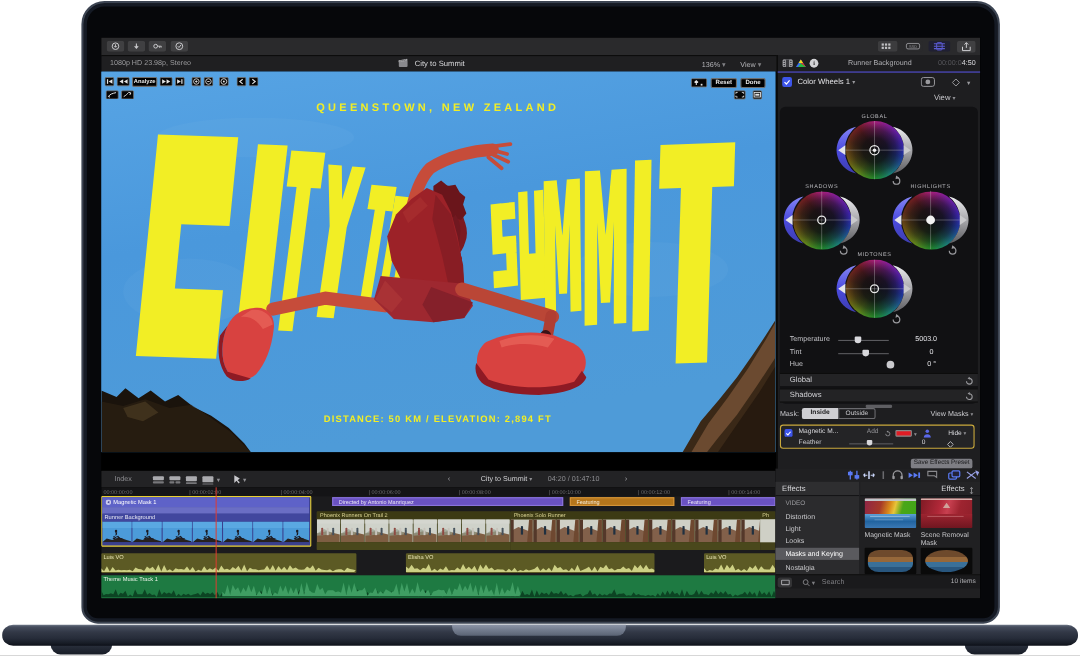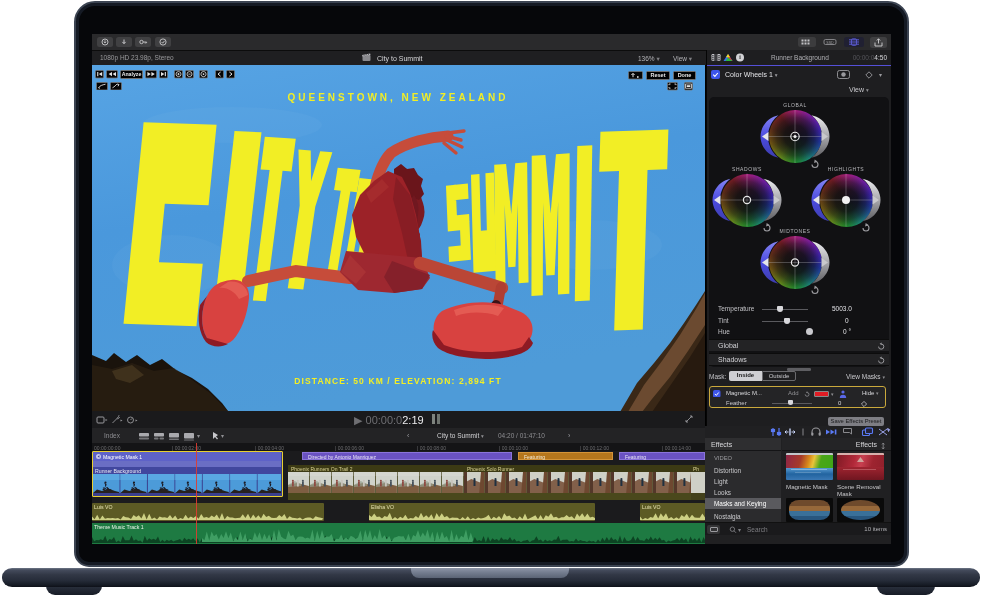--- a/index.html
+++ b/index.html
@@ -275,41 +275,20 @@
       </svg>
   <svg style="position:absolute;left:592px;top:17px" width="9" height="8.5" viewBox="0 0 9 8.5">
         <rect x="0.5" y="0.5" width="8" height="7.5" rx="1" fill="#050505" stroke="#757575" stroke-width="0.8"></rect>
         <g fill="#e4e4e4">
           <rect x="1.6" y="2" width="5.8" height="4.2" fill="none" stroke="#e4e4e4" stroke-width="0.8"></rect>
           <rect x="2.6" y="3.2" width="3.8" height="1.8"></rect>
         </g>
       </svg>
  </div>
 
- <div class="playbar">
-  <svg style="position:absolute;left:4px;top:4px" width="12" height="10" viewBox="0 0 12 10">
-        <rect x="1" y="2" width="7" height="6" rx="1" fill="none" stroke="#98989c" stroke-width="1"></rect>
-        <path d="M9.5,4 l2,1 -2,1 Z" fill="#98989c"></path>
-      </svg>
-  <svg style="position:absolute;left:19px;top:4px" width="12" height="10" viewBox="0 0 12 10">
-        <path d="M1.5,8 L6,3.5 M6,3.5 l1.5,-2 1,1 -2,1.5 Z M7.5,1 l0.7,-0.8" stroke="#98989c" stroke-width="0.9" fill="none"></path>
-        <path d="M9.5,4.5 l2,1 -2,1 Z" fill="#98989c"></path>
-      </svg>
-  <svg style="position:absolute;left:34px;top:4px" width="12" height="10" viewBox="0 0 12 10">
-        <circle cx="4.5" cy="5" r="3" fill="none" stroke="#98989c" stroke-width="0.9"></circle>
-        <path d="M4.5,5 l1.6,-1.6" stroke="#98989c" stroke-width="0.9"></path>
-        <path d="M9.5,4.5 l2,1 -2,1 Z" fill="#98989c"></path>
-      </svg>
-  <div class="t" style="left:262px;top:2.5px;font-size:11px;color:#6e6e72">▶ <span>00:00:0</span><span style="color:#ececee">2:19</span></div>
-  <div class="t" style="left:340px;top:3px;width:3px;height:10px;background:#7e837e"></div>
-  <div class="t" style="left:345px;top:3px;width:3px;height:10px;background:#6e736e"></div>
-  <svg style="position:absolute;left:592px;top:3px" width="10" height="10" viewBox="0 0 10 10">
-        <path d="M2,8 L5,5 M8,2 L5,5 M6,2 h2 v2 M2,6 v2 h2" fill="none" stroke="#9a9a9e" stroke-width="0.9"></path>
-      </svg>
- </div>
 
  <div class="ttool">
   <div class="t" style="left:12px;top:4px;color:#8e8e92;font-size:6.5px">Index</div>
   <svg style="position:absolute;left:46px;top:4px" width="13" height="9" viewBox="0 0 13 9">
         <rect x="1" y="1" width="10" height="3.5" rx="0.8" fill="#aaaaae"></rect>
         <rect x="1" y="5.5" width="10" height="2" rx="0.8" fill="#77777a"></rect>
       </svg>
   <svg style="position:absolute;left:61px;top:4px" width="13" height="9" viewBox="0 0 13 9">
         <rect x="1" y="1" width="10" height="3.5" rx="0.8" fill="#aaaaae"></rect>
         <rect x="1" y="5.5" width="4.5" height="2" rx="0.8" fill="#77777a"></rect>

